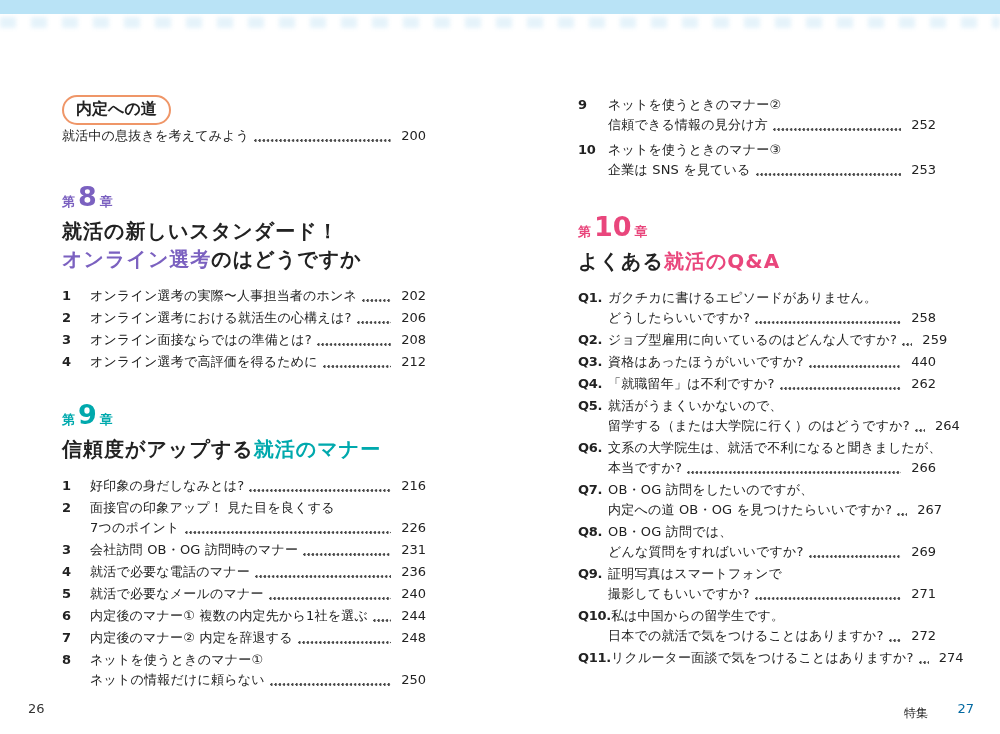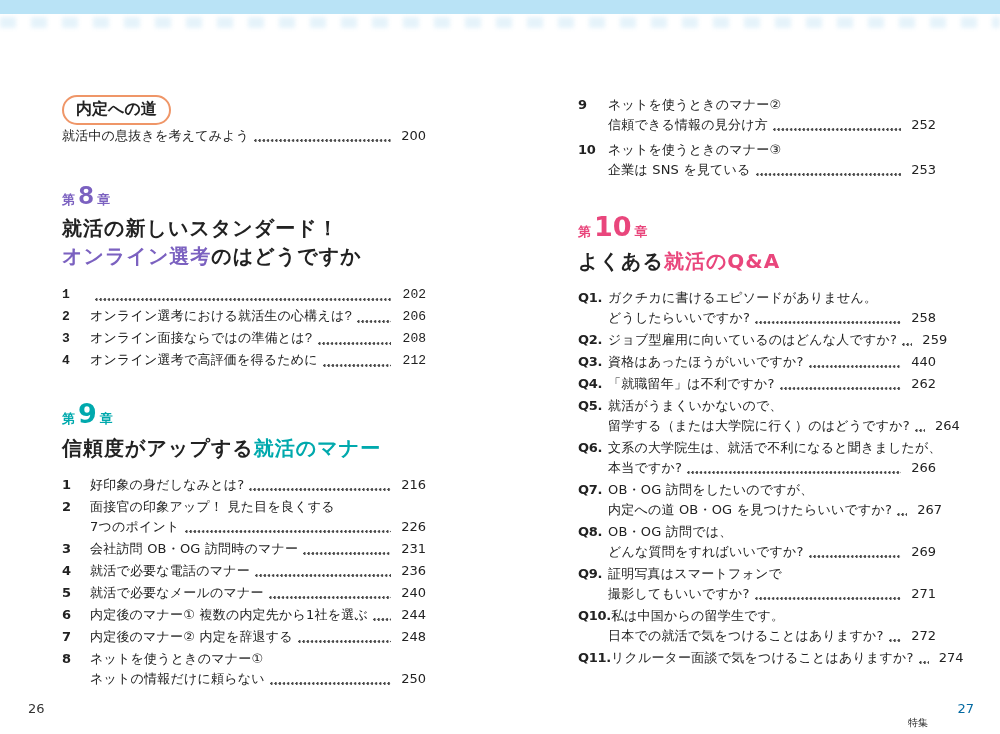--- a/index.html
+++ b/index.html
@@ -33,37 +33,37 @@
     flex:1 1 auto; min-width:10px; align-self:flex-end; height:3px;
     margin:0 3px 4px 5px;
     background-image:radial-gradient(circle at 1.5px 1.5px,#4a4a4a 1.1px,rgba(0,0,0,0) 1.5px);
     background-size:4.2px 3px; background-repeat:repeat-x; background-position:0 50%;
   }
   .pg { flex:0 0 32px; text-align:right; }
 
   .intro { margin-top:1px; }
 
   .chapter { }
-  .ch8  { margin-top:36px;font-family:Liberation Mono, monospace; }
+  .ch8  { margin-top:36px; }
   .ch9  { margin-top:28px; }
   .ch10 { margin-top:32px; }
   .ch-label { font-weight:bold; line-height:30px; }
   .ch-label .sm { font-size:13px; }
   .ch-label .bg { font-size:27px; padding:0 3px; }
   .ch-title { font-size:20px; font-weight:bold; line-height:28px; letter-spacing:1px; white-space:nowrap; }
   .items { margin-top:13px; }
 
   .purple { color:#7b61c0; }
   .teal   { color:#00a9ad; }
   .pink   { color:#e9467c; }
 
   .col-right .no { flex-basis:30px; letter-spacing:-.3px; }
 
   .footer-pg-left  { position:absolute; left:28px;  bottom:18px; font-size:13px; color:#333; }
-  .footer-label    { position:absolute; right:72px; bottom:4px; font-size:10px; color:#222;font-family:Liberation Mono, monospace; }
+  .footer-label    { position:absolute; right:72px; bottom:12px; font-size:12px; color:#222;font-family:Liberation Mono, monospace; }
   .footer-pg-right { position:absolute; right:26px; bottom:18px; font-size:13px; color:#0369a1; }
 </style>
 </head>
 <body>
 
 <div class="page">
   <div class="topband"></div>
   <div class="bleed"></div>
 
   <div class="col col-left">
@@ -83,20 +83,21 @@
       </div>
       <div class="ch-title">
         <span>就活の新しいスタンダード！</span>
       </div>
       <div class="ch-title">
         <span class="purple">オンライン選考</span><span>のはどうですか</span>
       </div>
       <div class="items">
         <div class="row">
           <span class="no">1</span>
+            <span class="txt">オンライン選考の実際〜人事担当者のホンネ</span>
             <span class="leader"></span>
             <span class="pg">202</span>
         </div>
         <div class="row">
           <span class="no">2</span>
             <span class="txt">オンライン選考における就活生の心構えは?</span>
             <span class="leader"></span>
             <span class="pg">206</span>
         </div>
         <div class="row">

